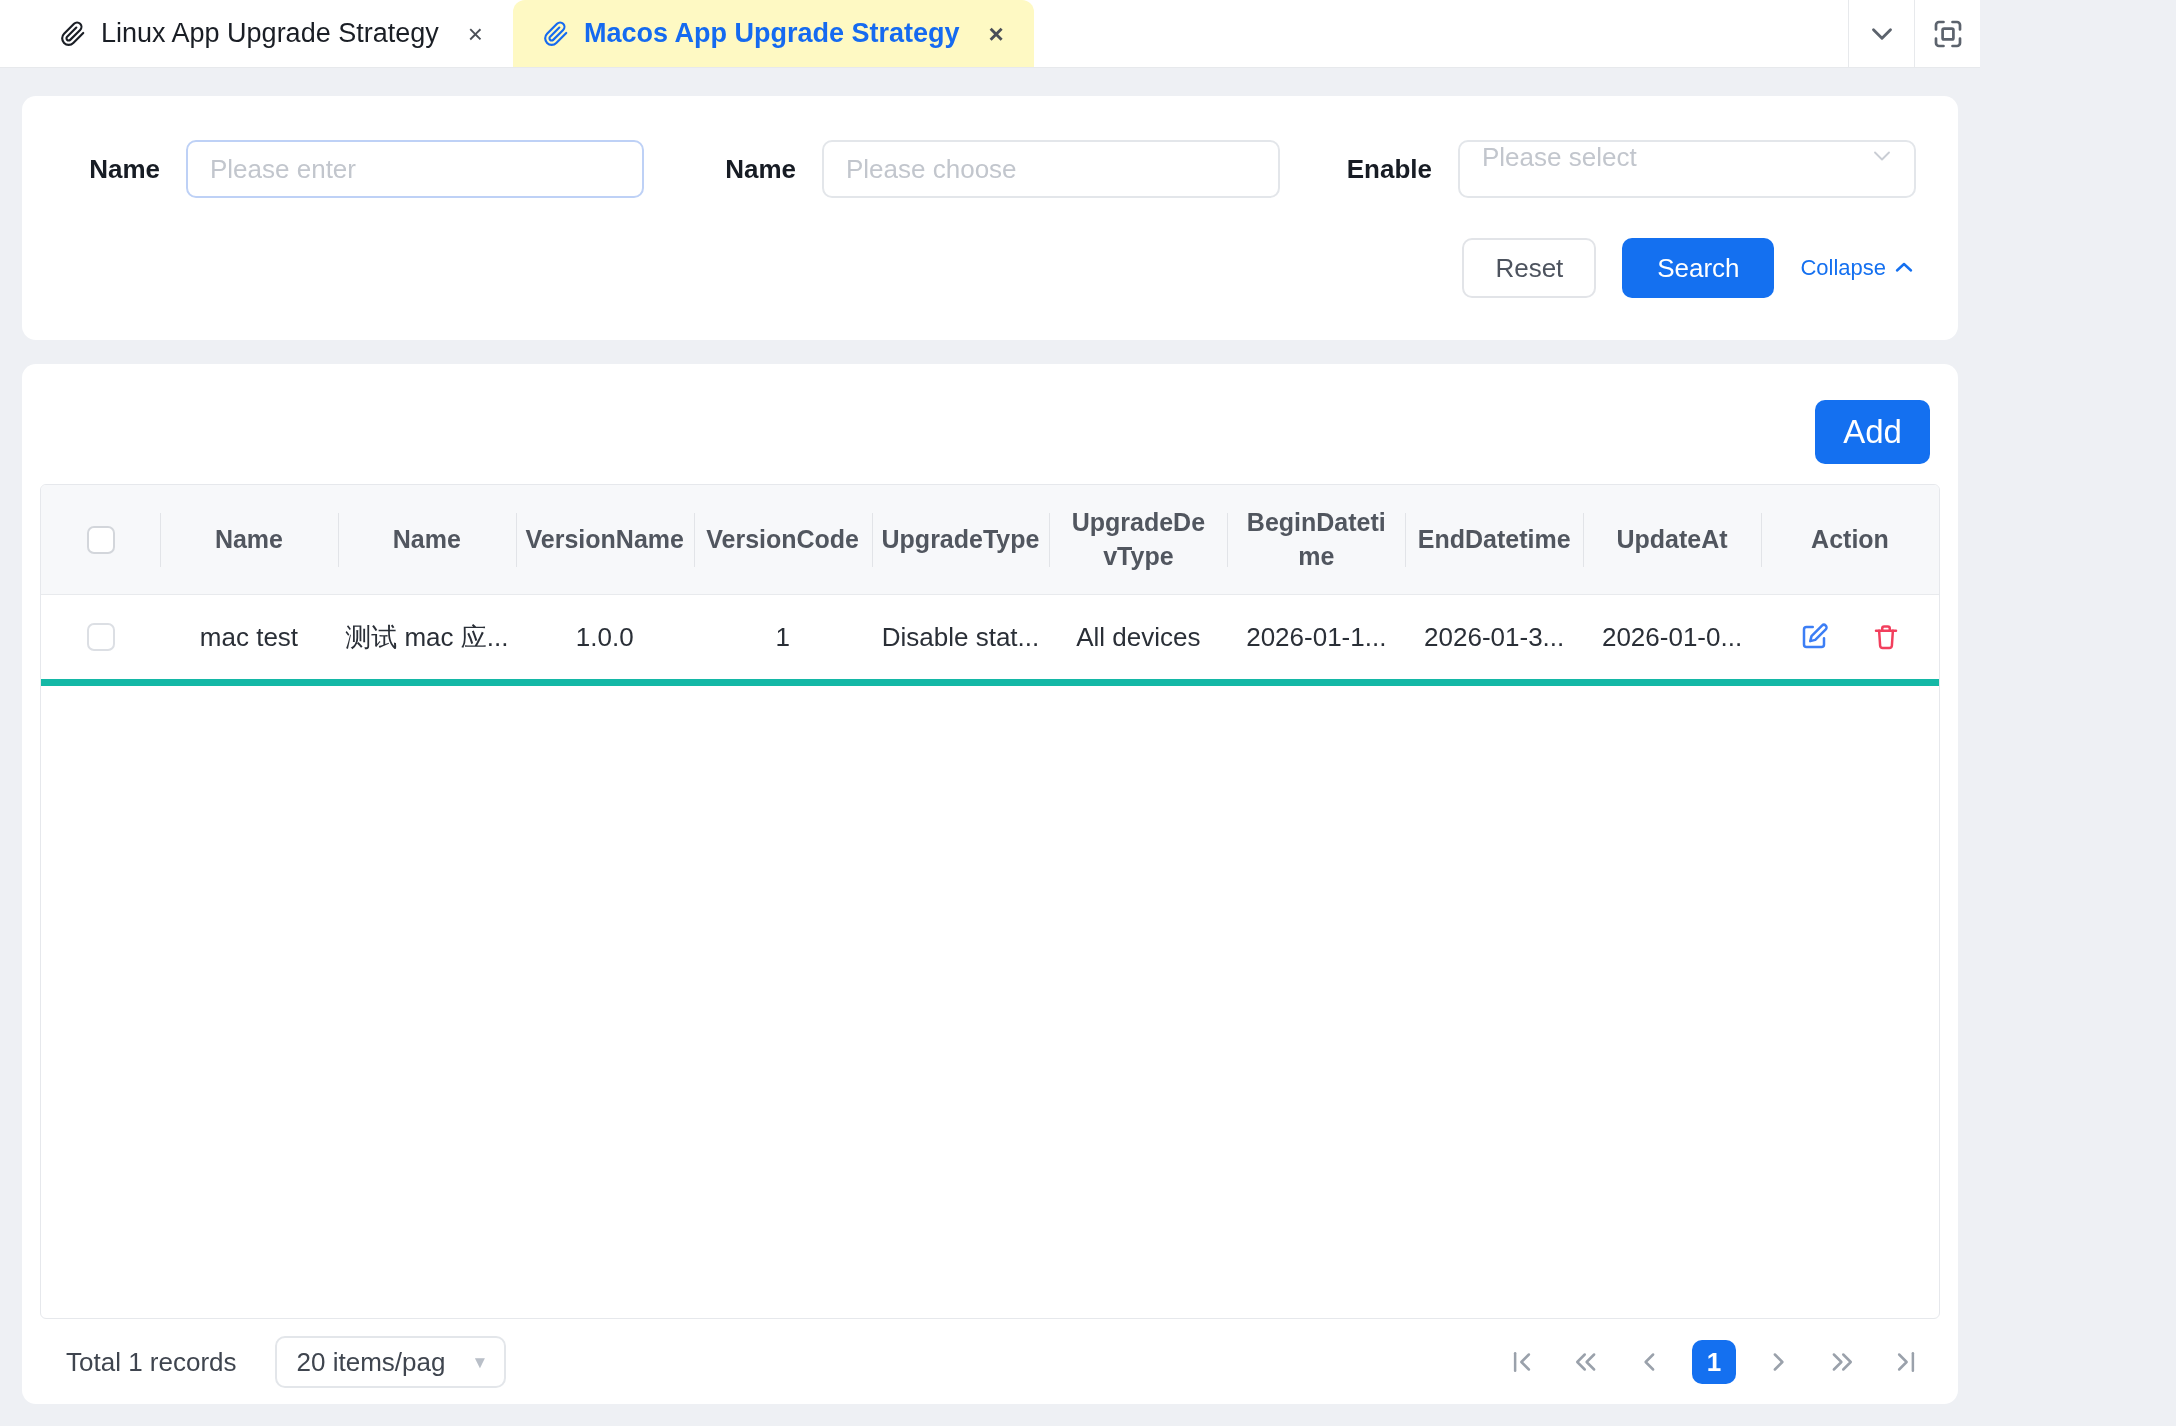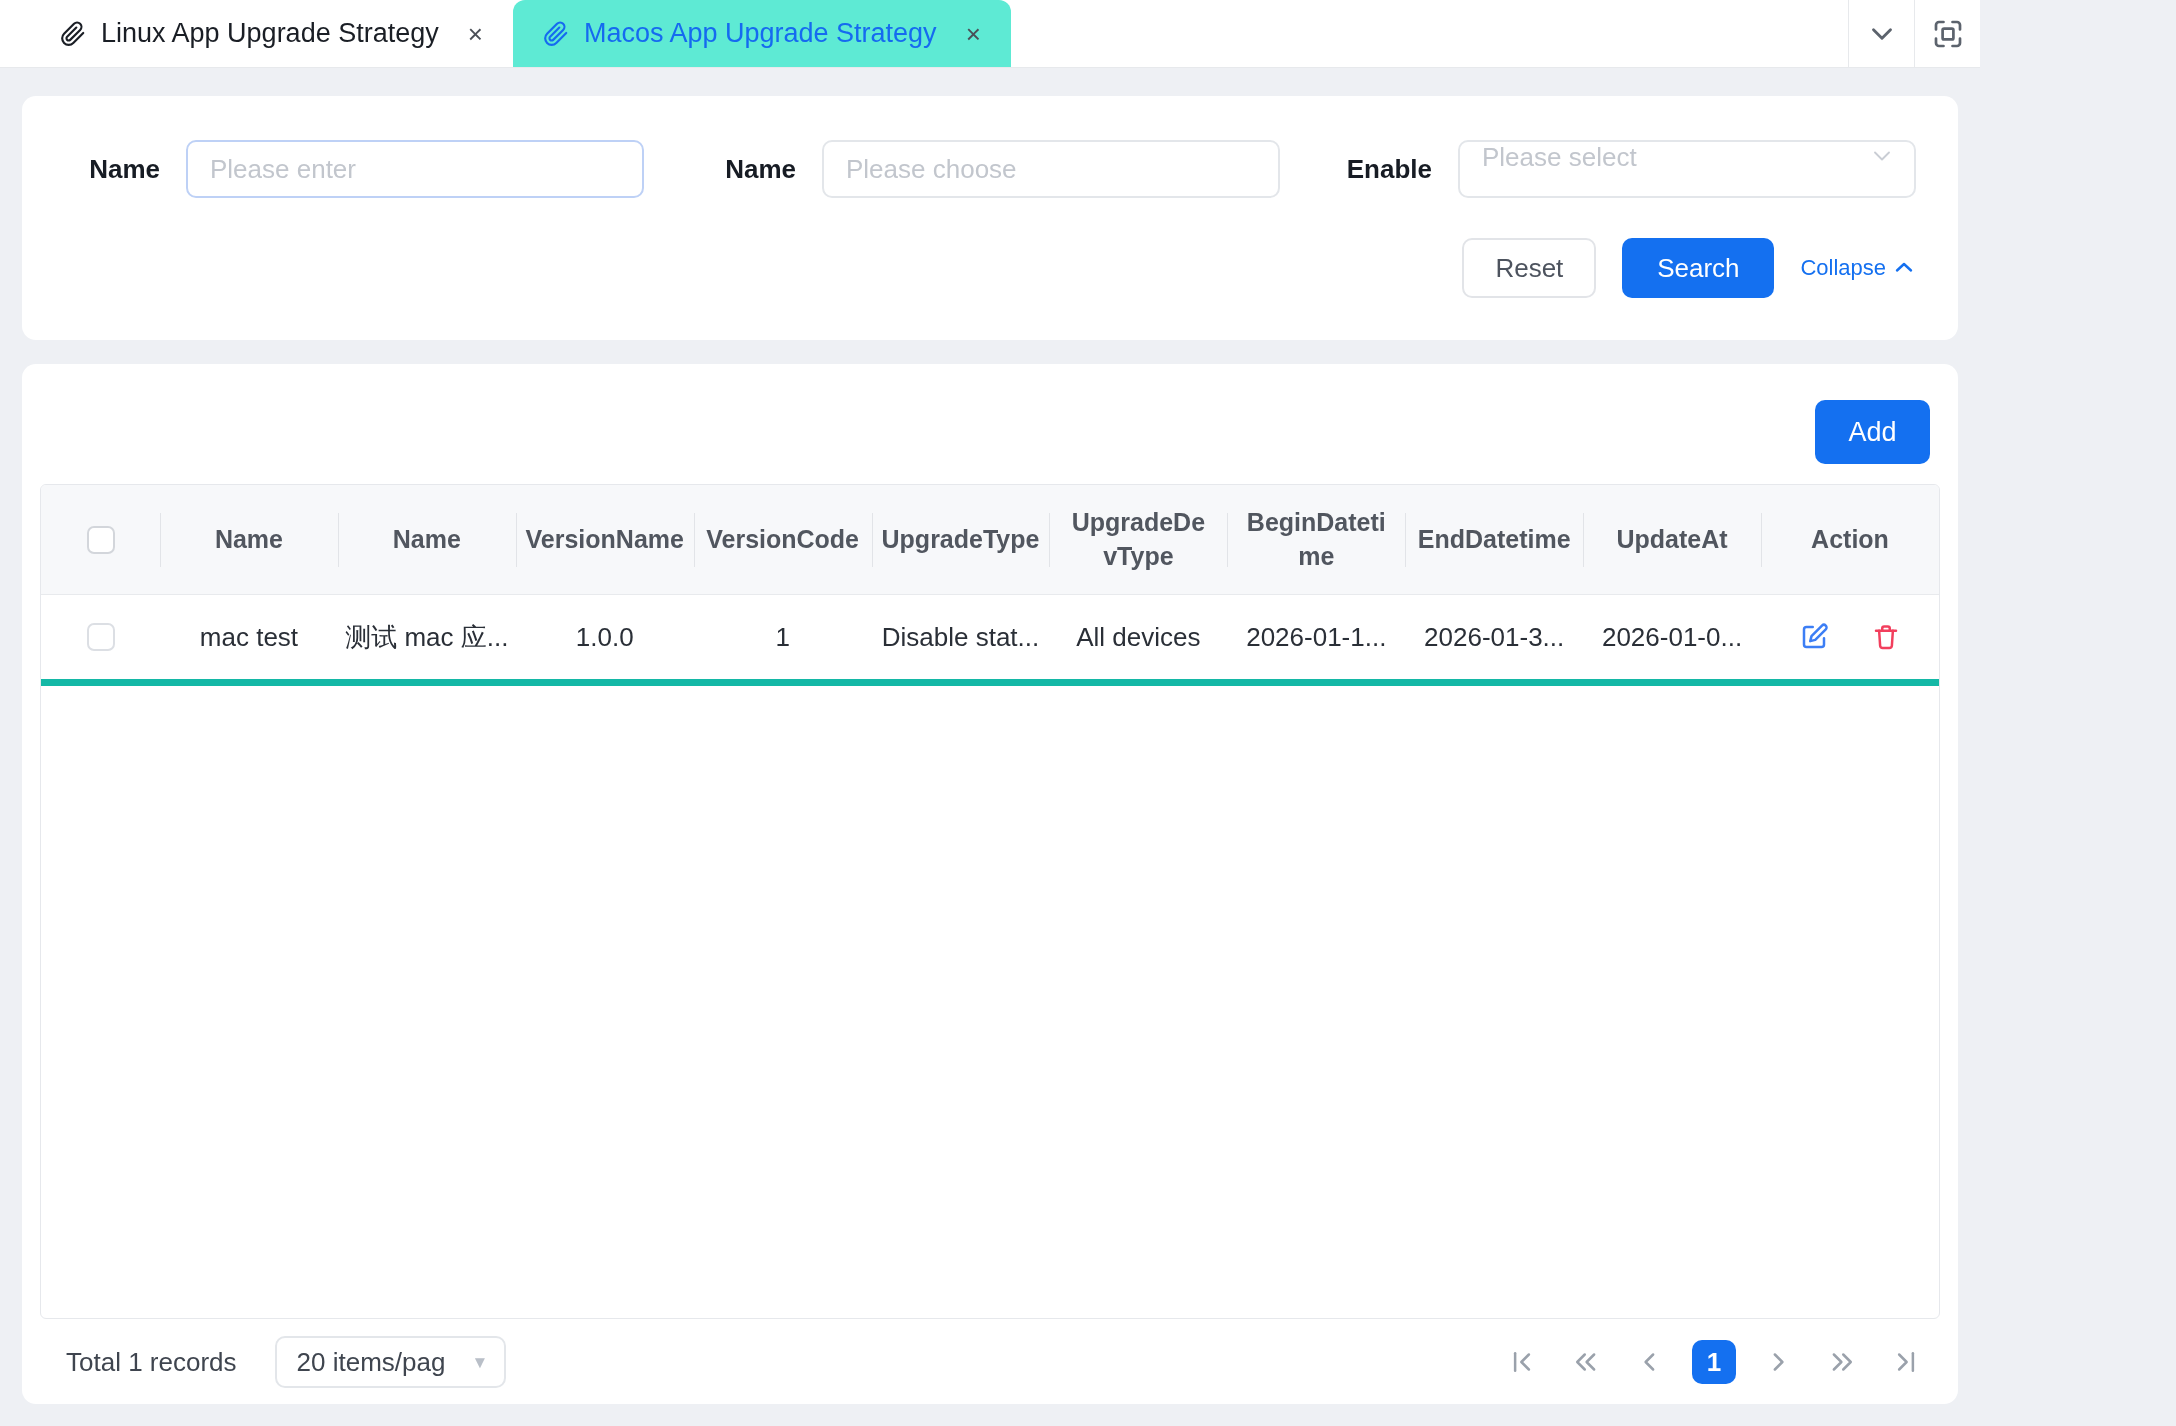--- a/index.html
+++ b/index.html
@@ -17,21 +17,21 @@
     height:68px; background:#ffffff; border-bottom:1px solid #e7e9ec;
     display:flex; align-items:stretch; justify-content:space-between;
   }
   .tabs { display:flex; align-items:stretch; padding-left:30px; }
   .tab {
     display:flex; align-items:center; gap:15px;
     padding:0 30px; font-size:27px; color:#1a1e25; cursor:default;
   }
   .tab .clip { display:flex; align-items:center; color:#1a1e25; }
   .tab.active {
-    background:#5eead4; border-radius:12px 12px 0 0; color:#156af0;
+    background:#fef9c3; border-radius:12px 12px 0 0; color:#156af0;font-weight:bold;
   }
   .tab.active .clip { color:#156af0; }
   .tab-close {
     margin-left:14px; color:#4a4f57; font-size:26px; line-height:1;
     display:flex; align-items:center;
   }
   .tabbar-right { display:flex; align-items:stretch; }
   .tabbar-btn {
     width:66px; display:flex; align-items:center; justify-content:center;
     border-left:1px solid #e7e9ec; color:#5c636d;
@@ -71,21 +71,21 @@
   }
   .btn-plain { width:134px; background:#fff; border:2px solid #e2e4e8; color:#4d535e; }
   .btn-primary { width:152px; background:#1470f0; color:#ffffff; }
   .link-collapse {
     display:flex; align-items:center; gap:6px; color:#1470f0; font-size:22px; cursor:pointer;
   }
 
   
   .table-card { height:1040px; padding:36px 18px 0 18px; position:relative; }
   .table-toolbar { display:flex; justify-content:flex-end; padding:0 10px 20px 0; }
-  .btn-add { width:115px; height:64px; font-size:27px; }
+  .btn-add { width:115px; height:64px; font-size:33px; }
 
   .table-container {
     border:1px solid #e6e8ec; border-radius:6px; height:835px; overflow:hidden;
     background:#fff;
   }
   table { width:100%; border-collapse:separate; border-spacing:0; table-layout:fixed; }
   thead th {
     height:110px; background:#f7f8fa; border-bottom:1px solid #e8eaed;
     font-size:25px; font-weight:bold; color:#51565f; text-align:center;
     vertical-align:middle; position:relative; padding:0 8px;

